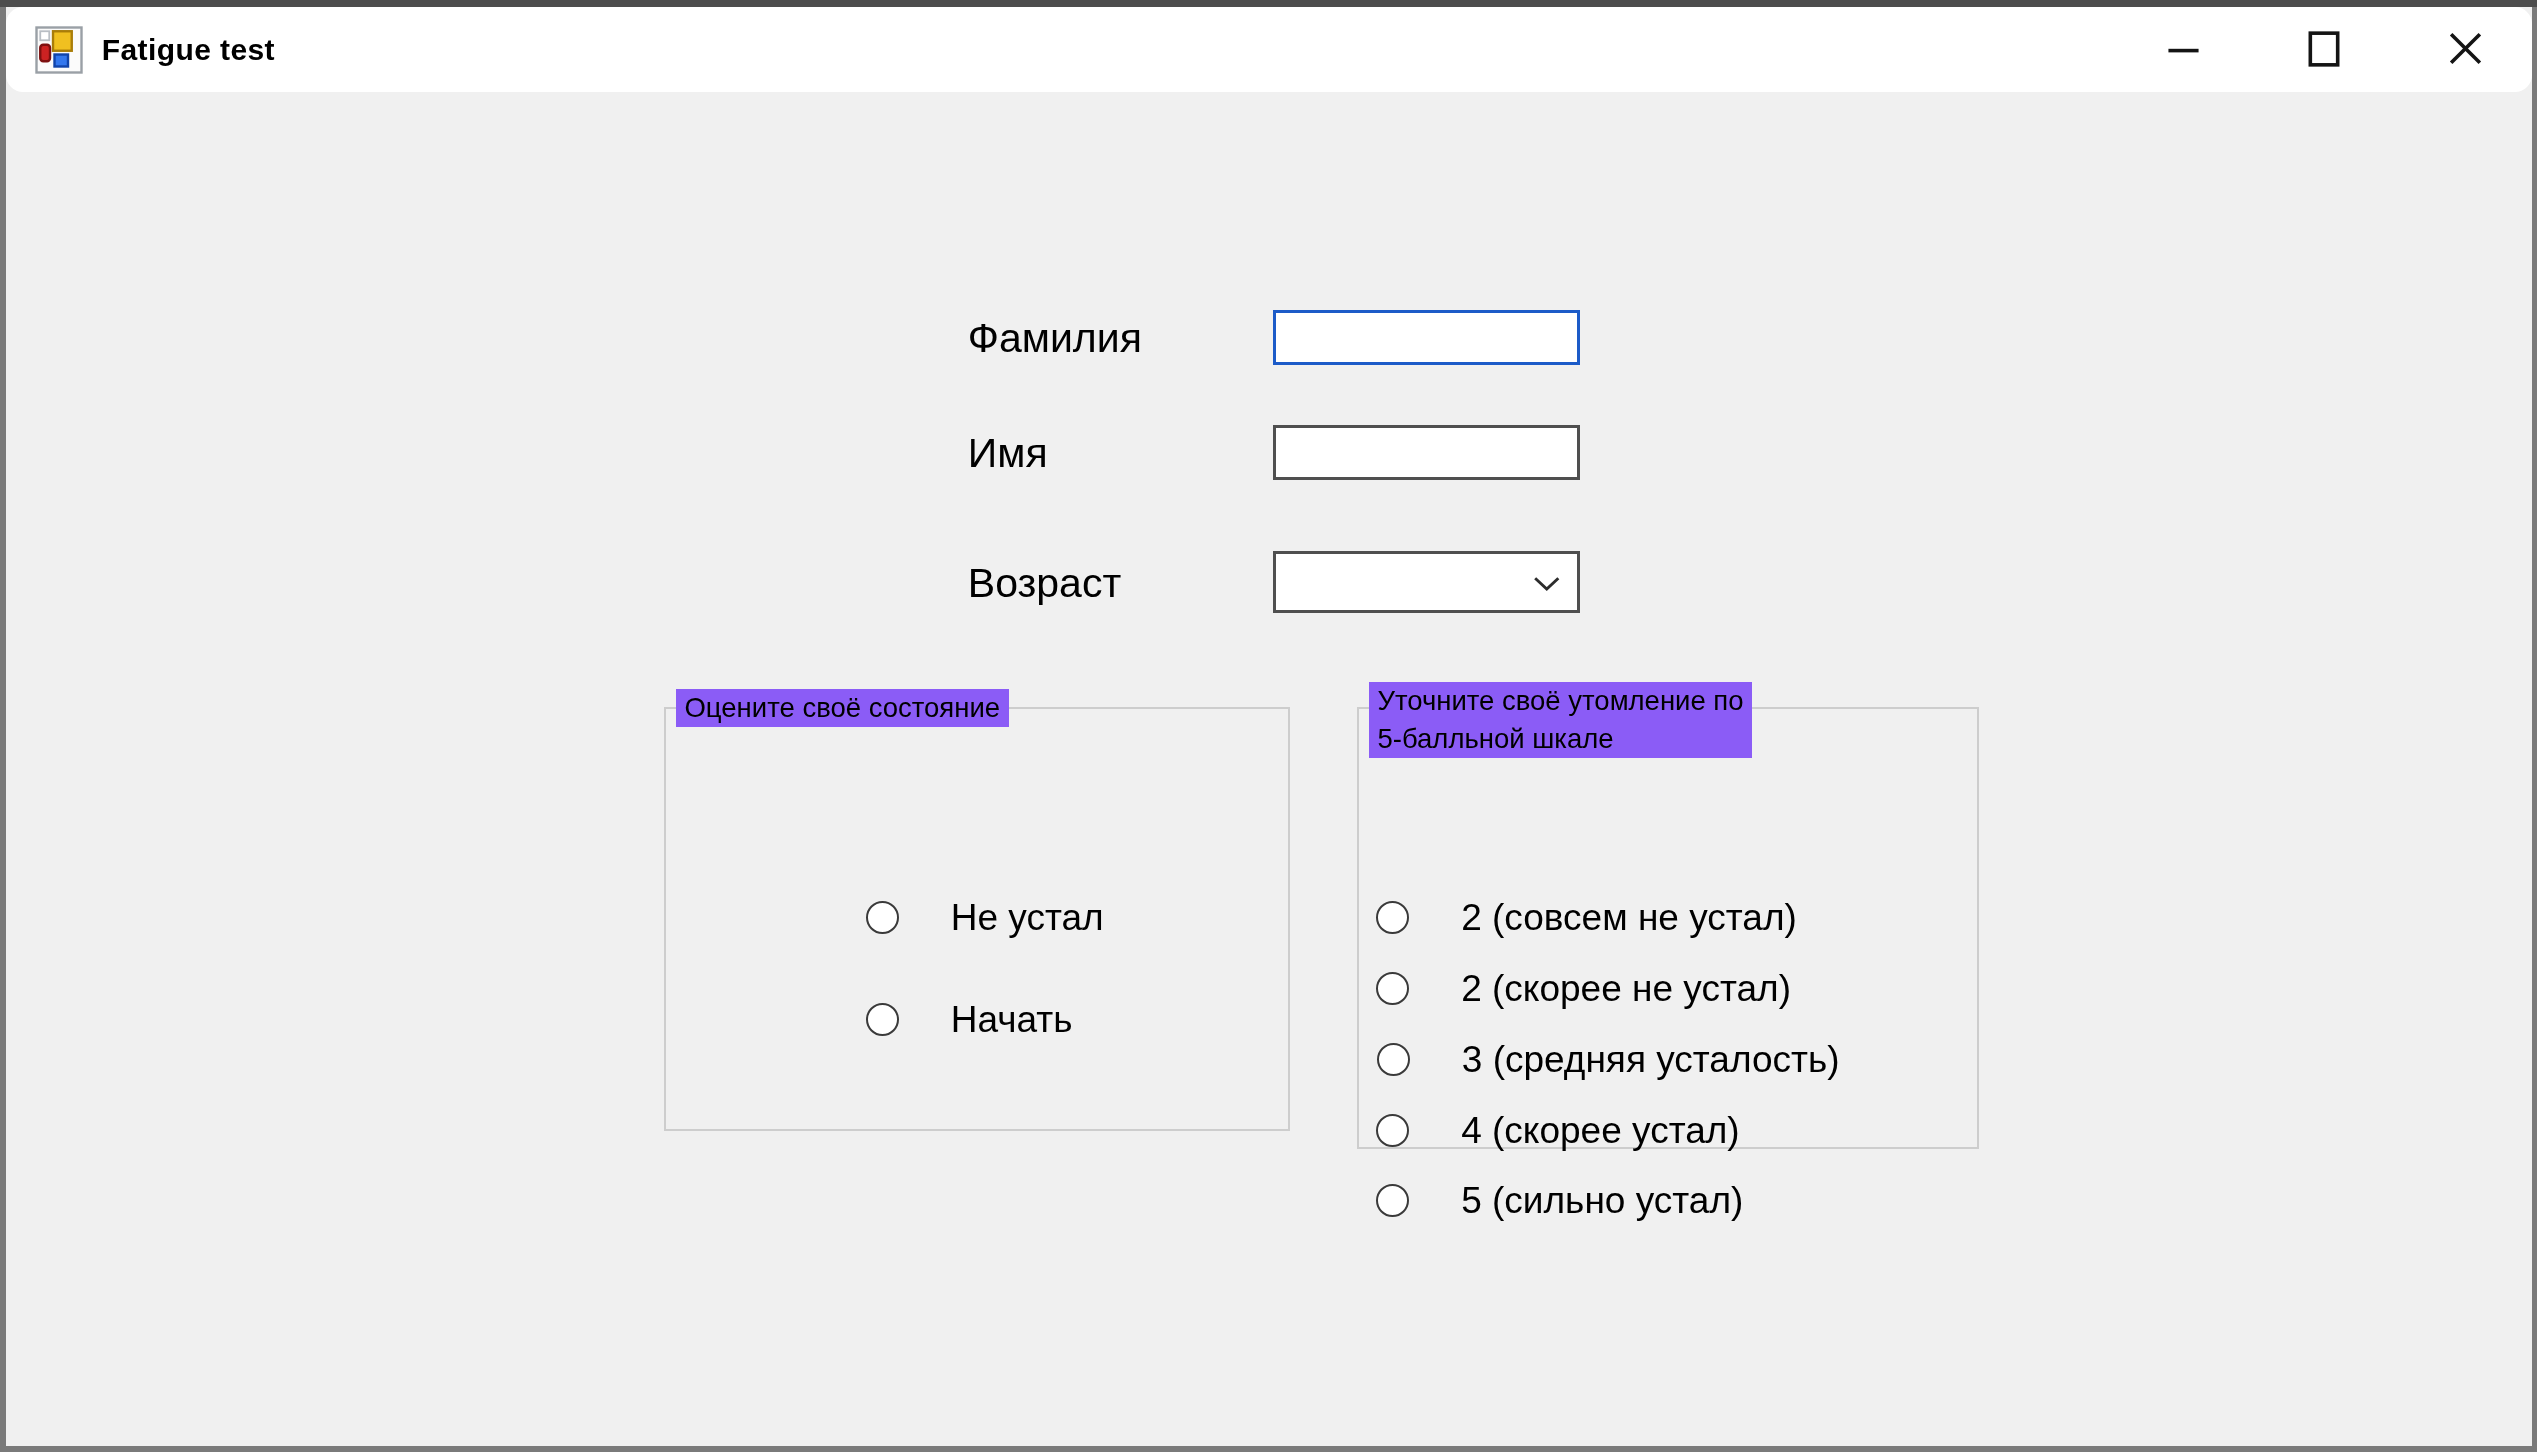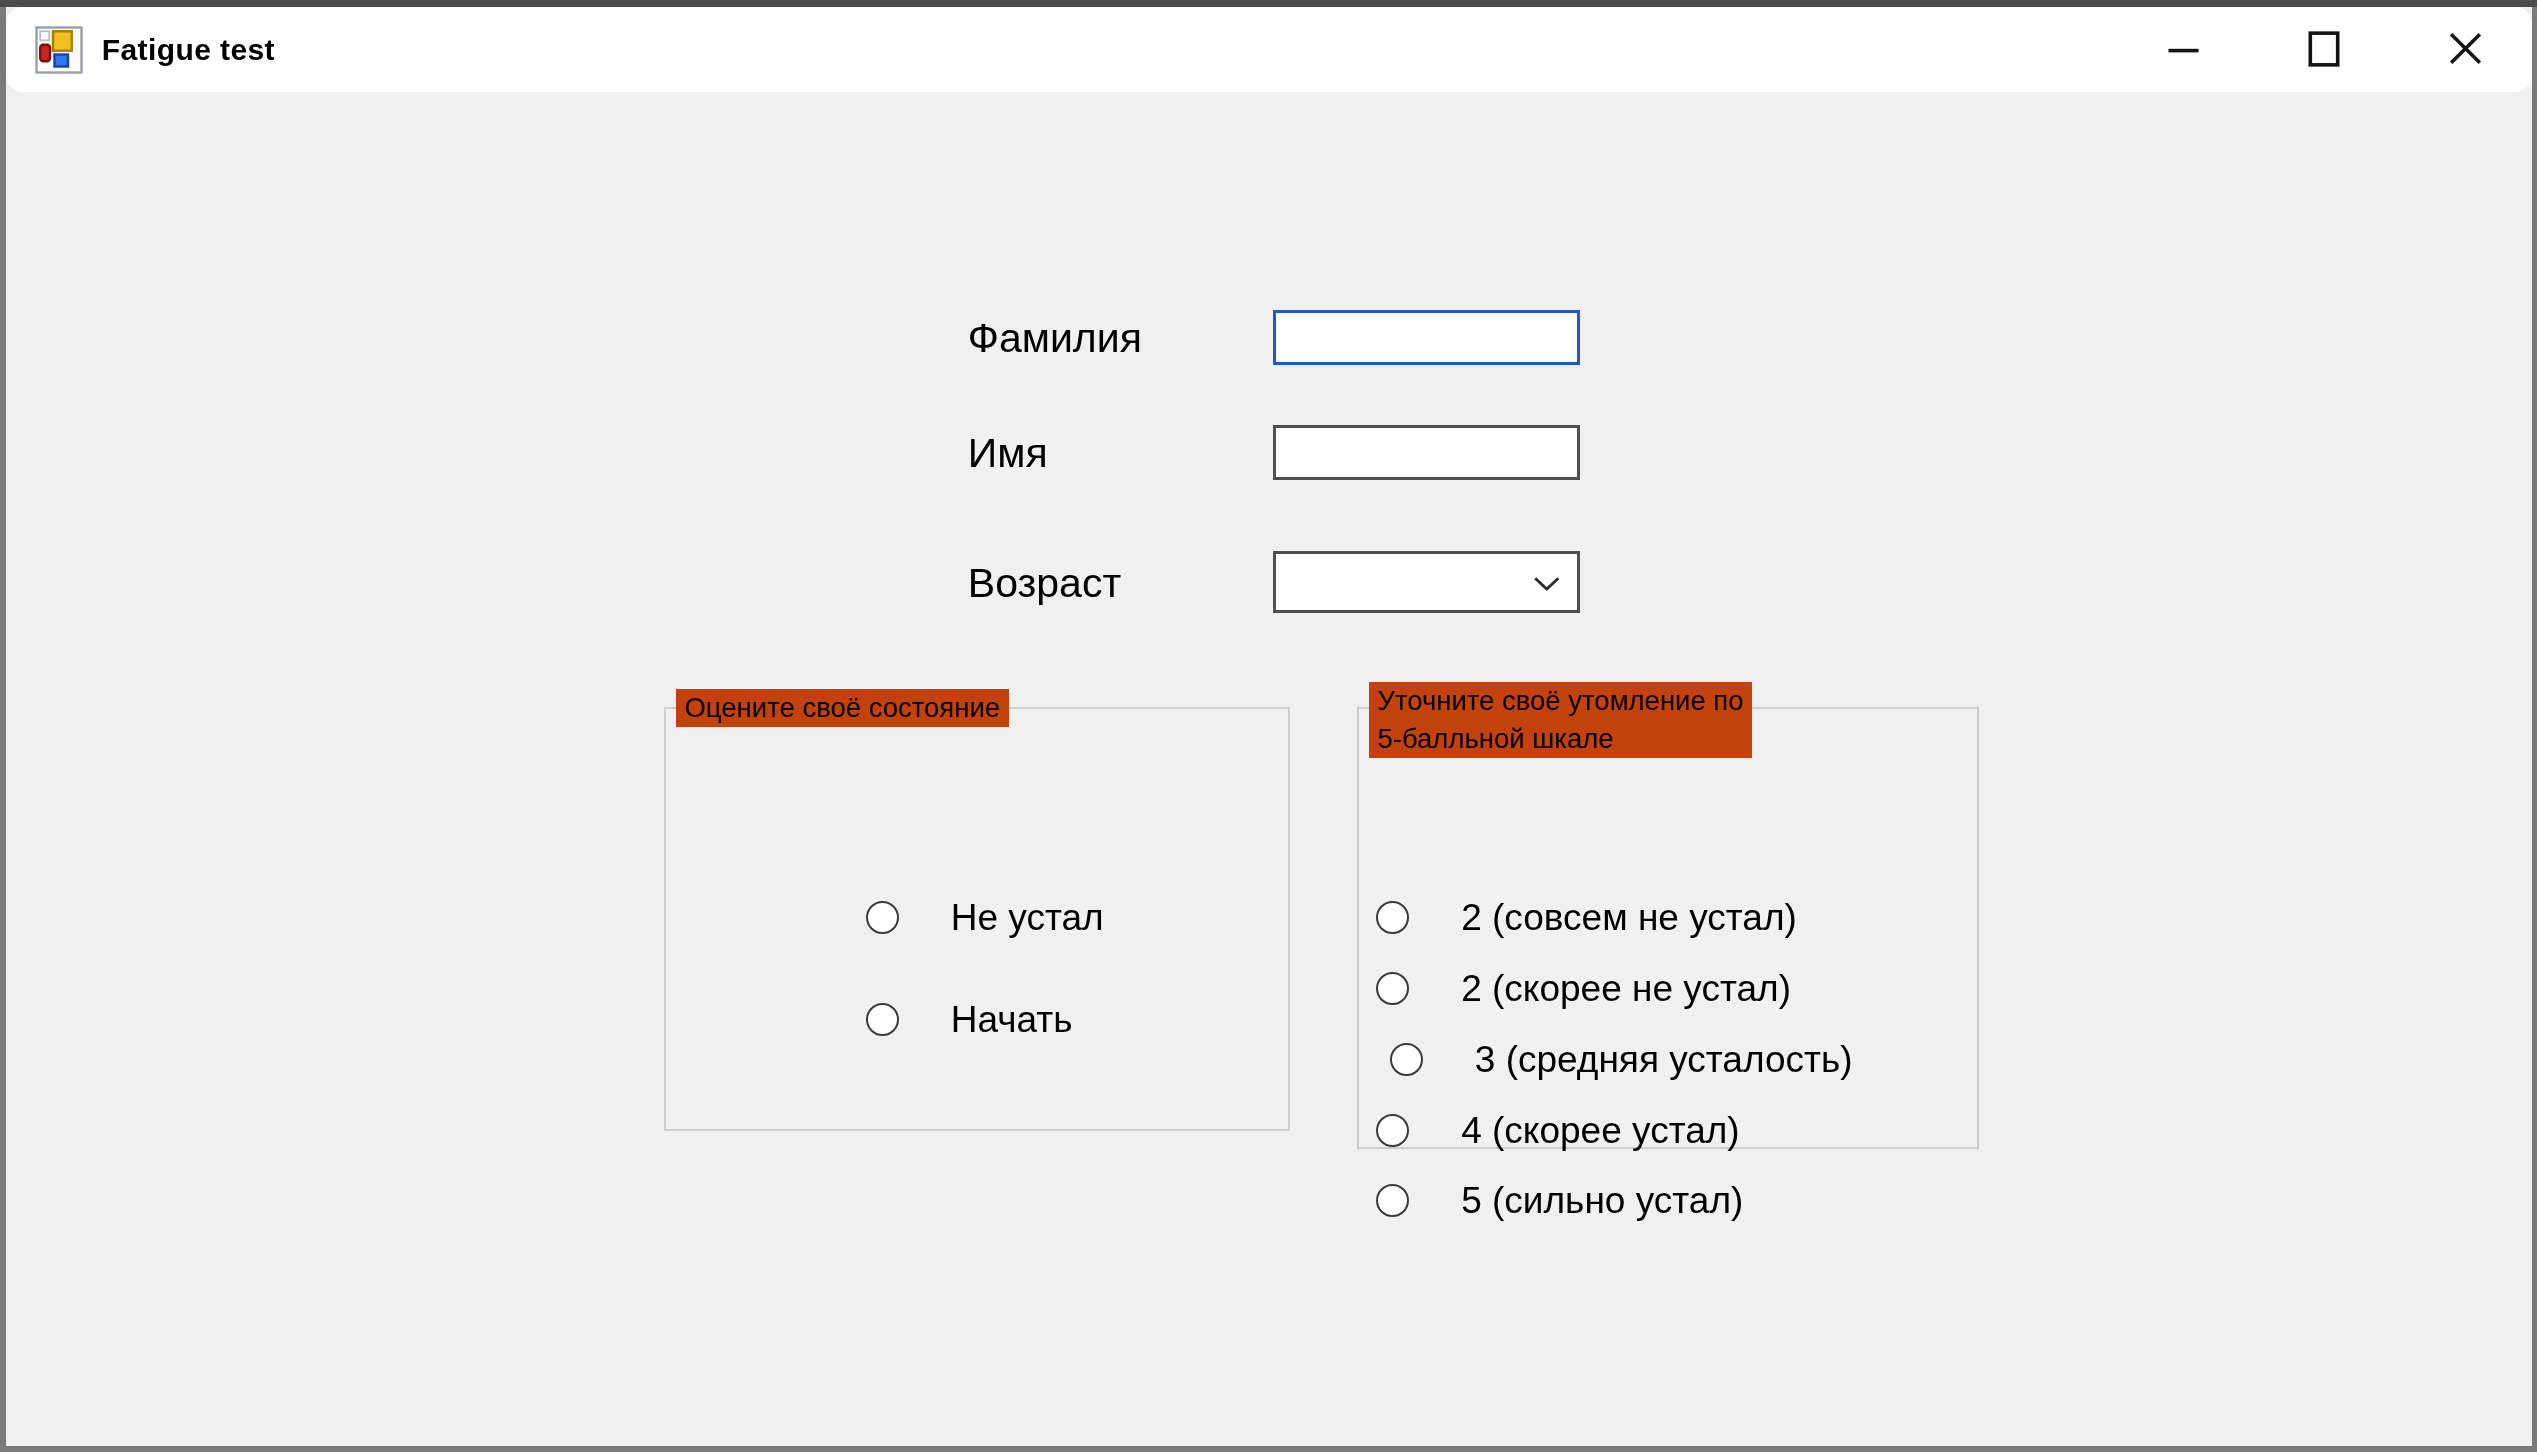--- a/index.html
+++ b/index.html
@@ -64,21 +64,21 @@
     font-size:30px;padding:0 8.7px;
   }
   .combobox .chevron{
     position:absolute;right:16px;top:50%;transform:translateY(-50%);
   }
   .groupbox{
     position:absolute;border:2.2px solid #cdcdcd;box-sizing:border-box;
     background:transparent;
   }
   .groupbox .legend{
-    position:absolute;background:#c2410c;padding:0 8.7px;
+    position:absolute;background:#8b5cf6;padding:0 8.7px;
     font-size:27.5px;line-height:38px;white-space:nowrap;
   }
   .radio-row{
     position:absolute;display:flex;align-items:center;gap:16px;cursor:default;
   }
   .radio-circle{
     width:33px;height:33px;border-radius:50%;
     background:#ffffff;border:2.9px solid #3a3a3a;box-sizing:border-box;
     flex:0 0 auto;
   }
@@ -175,21 +175,21 @@
           <div>5-балльной шкале</div>
         </div>
         <div class="radio-row" style="left:17.4px;top:192px;">
           <span class="radio-circle"></span>
           <span class="radio-text">2 (совсем не устал)</span>
         </div>
         <div class="radio-row" style="left:17.4px;top:263px;">
           <span class="radio-circle"></span>
           <span class="radio-text">2 (скорее не устал)</span>
         </div>
-        <div class="radio-row" style="left:31px;top:334px;">
+        <div class="radio-row" style="left:18px;top:334px;">
           <span class="radio-circle"></span>
           <span class="radio-text">3 (средняя усталость)</span>
         </div>
         <div class="radio-row" style="left:17.4px;top:405px;">
           <span class="radio-circle"></span>
           <span class="radio-text">4 (скорее устал)</span>
         </div>
         <div class="radio-row" style="left:17.4px;top:475px;">
           <span class="radio-circle"></span>
           <span class="radio-text">5 (сильно устал)</span>

